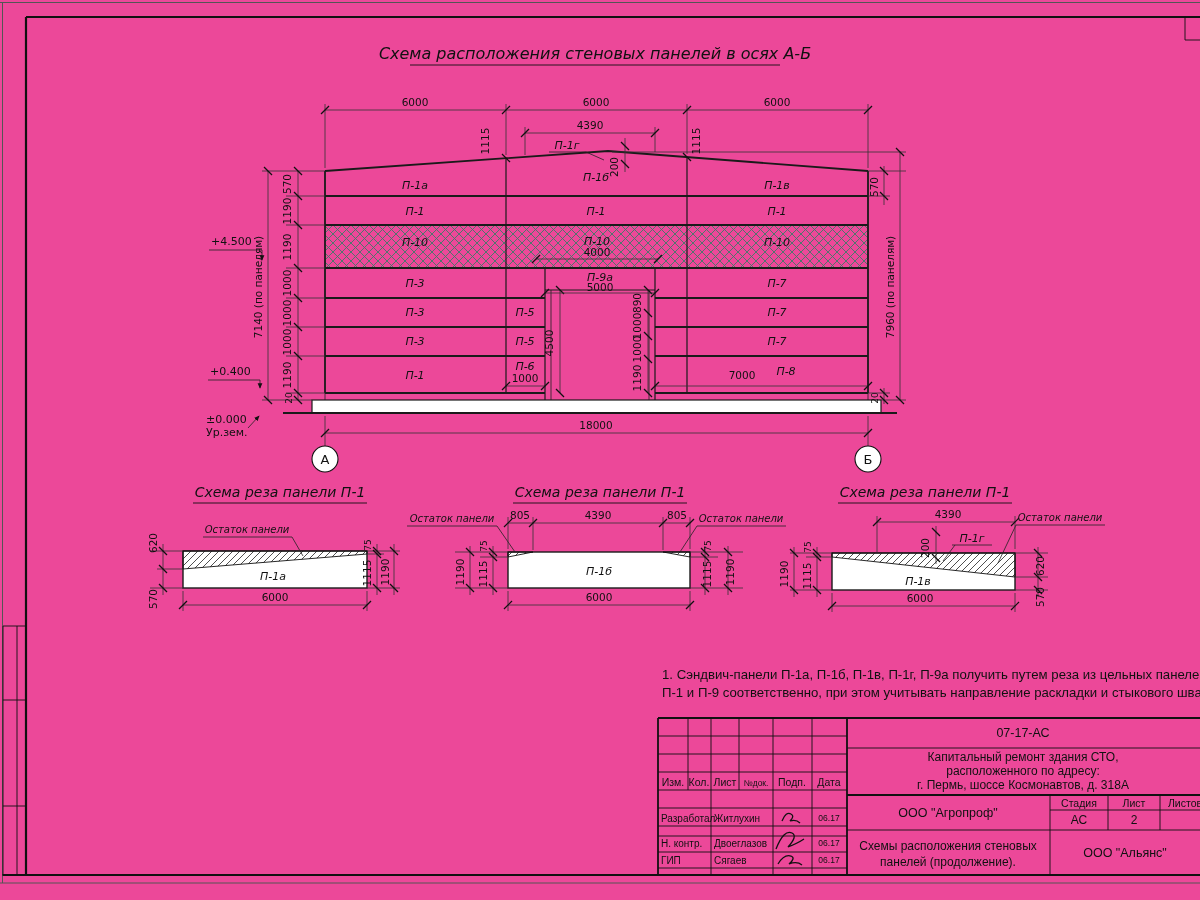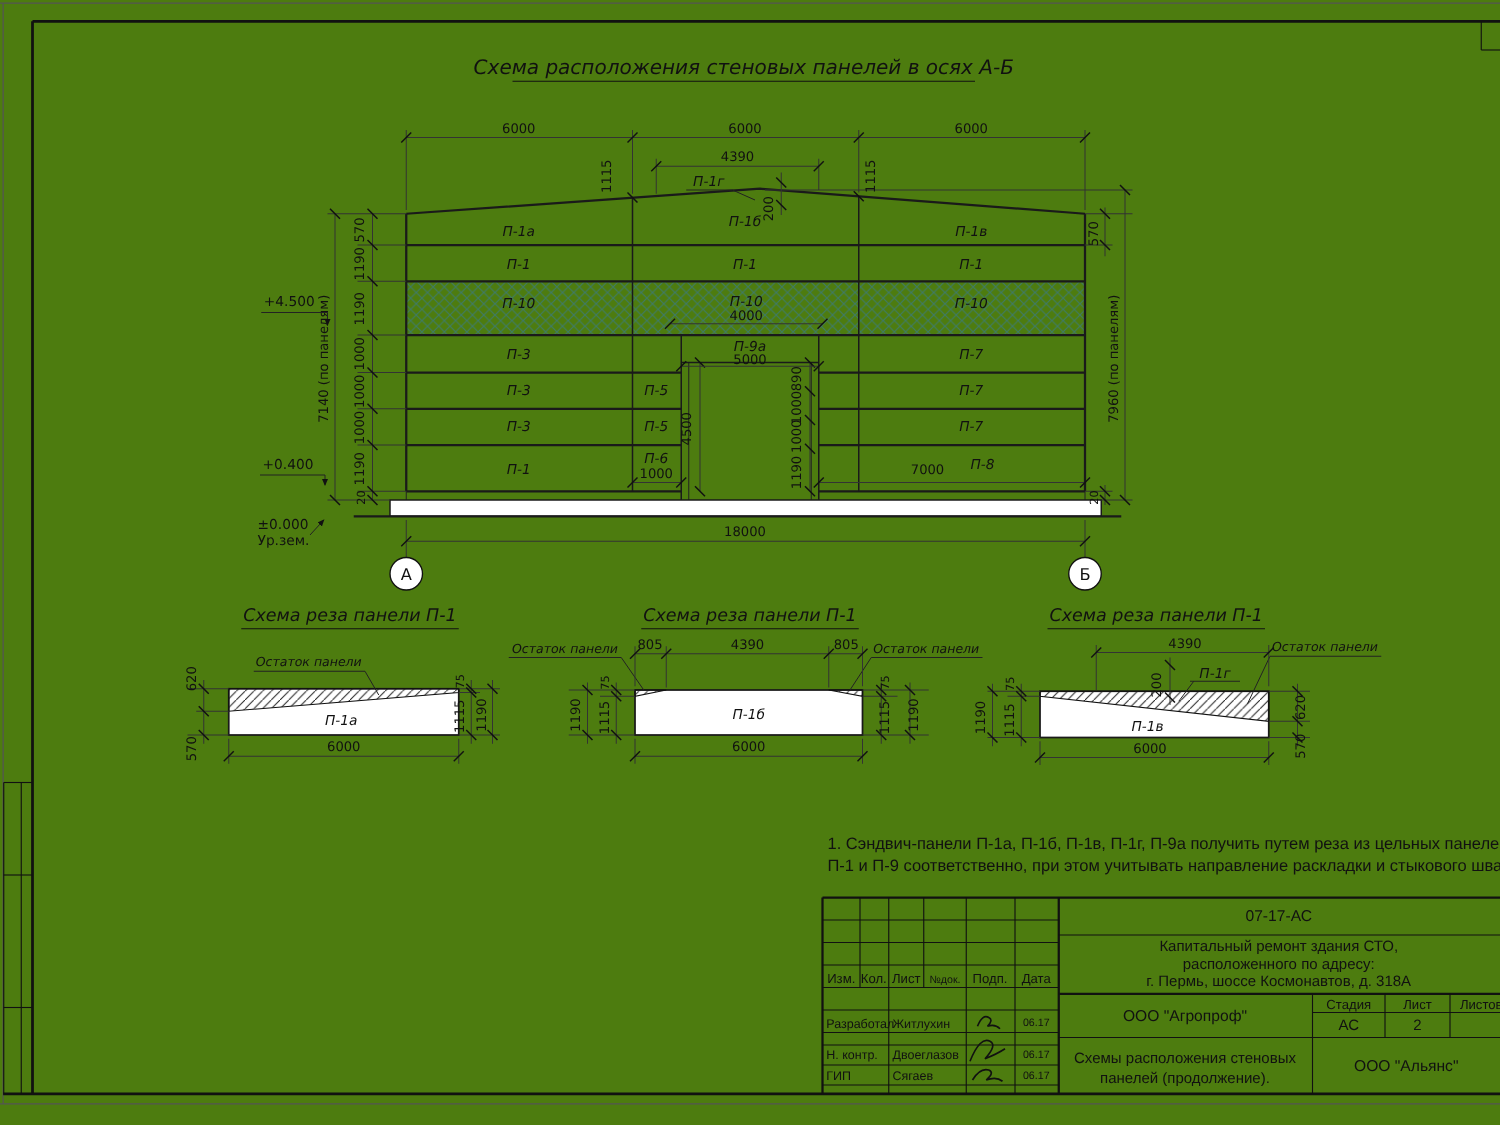--- a/index.html
+++ b/index.html
@@ -1,16 +1,16 @@
 <!DOCTYPE html>
 <html><head>
 <meta charset="utf-8">
 <style>
   html,body{margin:0;padding:0;background:#fff;}
-  .stage{position:relative;width:1200px;height:900px;background:#4d7c0f;overflow:hidden;}
+  .stage{position:relative;width:1200px;height:900px;background:#ec4899;overflow:hidden;}
   svg{position:absolute;left:0;top:0;}
   
   .t-title{font:italic 16px "DejaVu Sans",sans-serif;fill:#111;}
   .t-scheme{font:italic 14px "DejaVu Sans",sans-serif;fill:#111;}
   .t-lbl{font:italic 11px "DejaVu Sans",sans-serif;fill:#111;}
   .t-ost{font:italic 10px "DejaVu Sans",sans-serif;fill:#111;}
   .t-dim{font:10.5px "DejaVu Sans",sans-serif;fill:#111;}
   .t-dim-s{font:9px "DejaVu Sans",sans-serif;fill:#111;}
   .t-elev{font:11px "DejaVu Sans",sans-serif;fill:#111;}
   .t-ax{font:13px "DejaVu Sans",sans-serif;fill:#111;}

